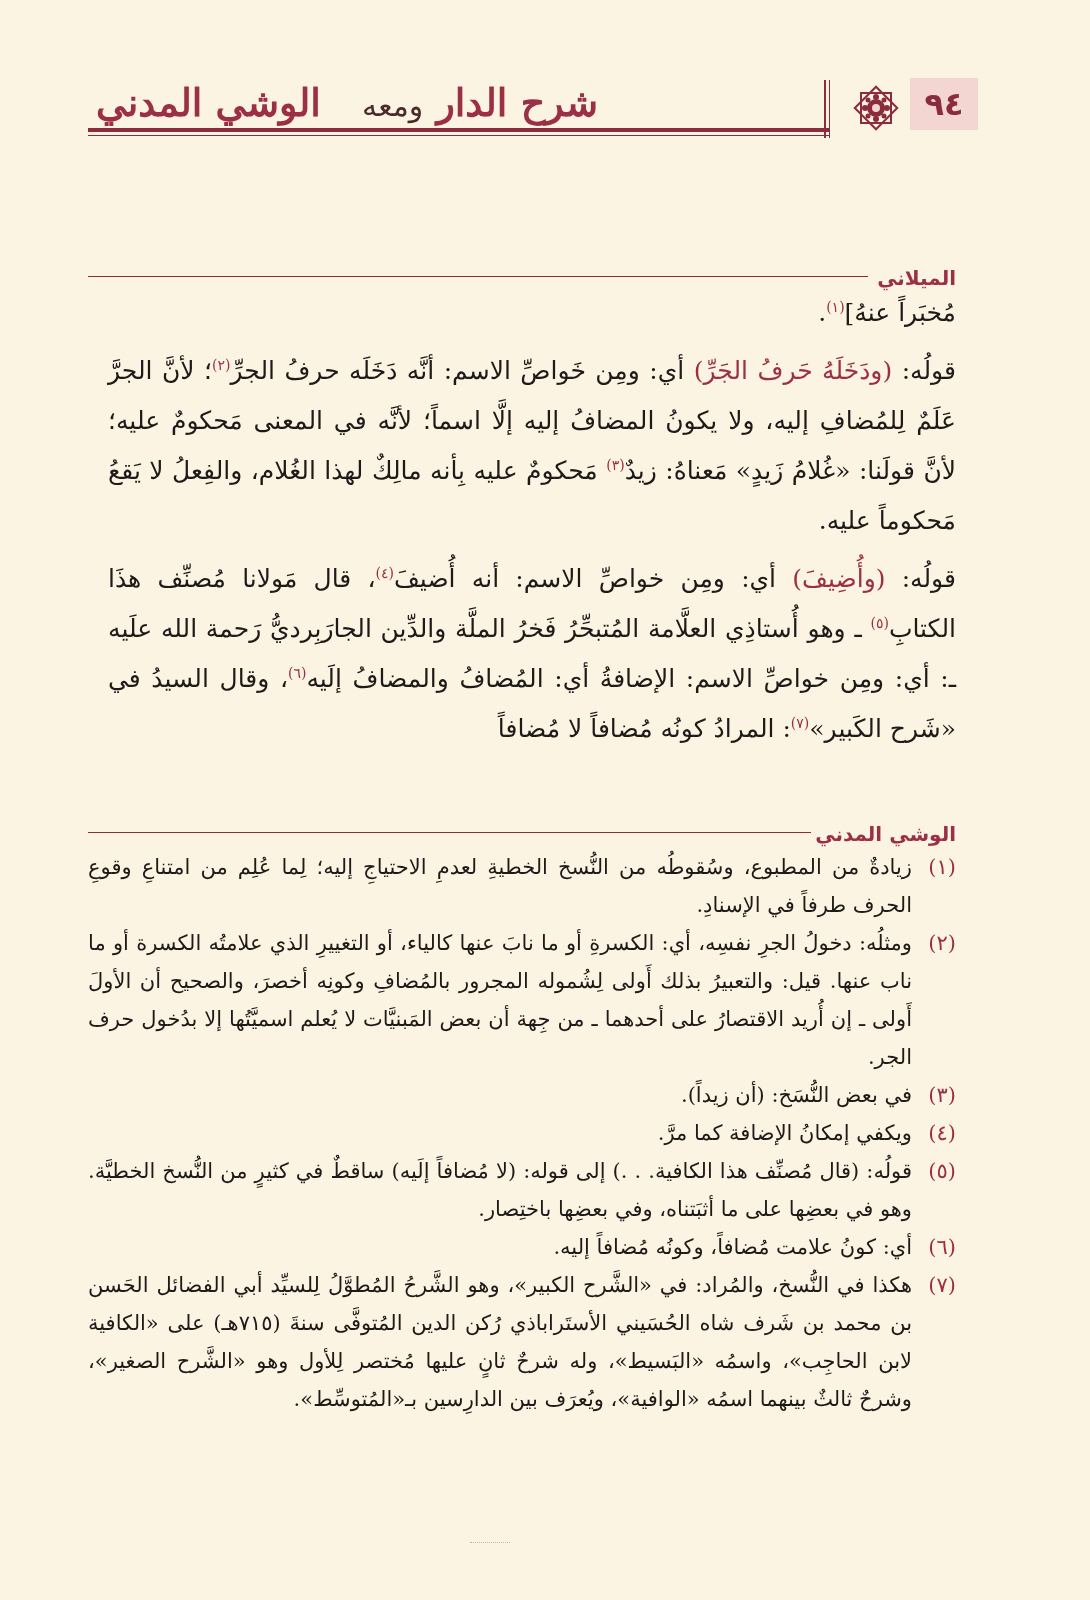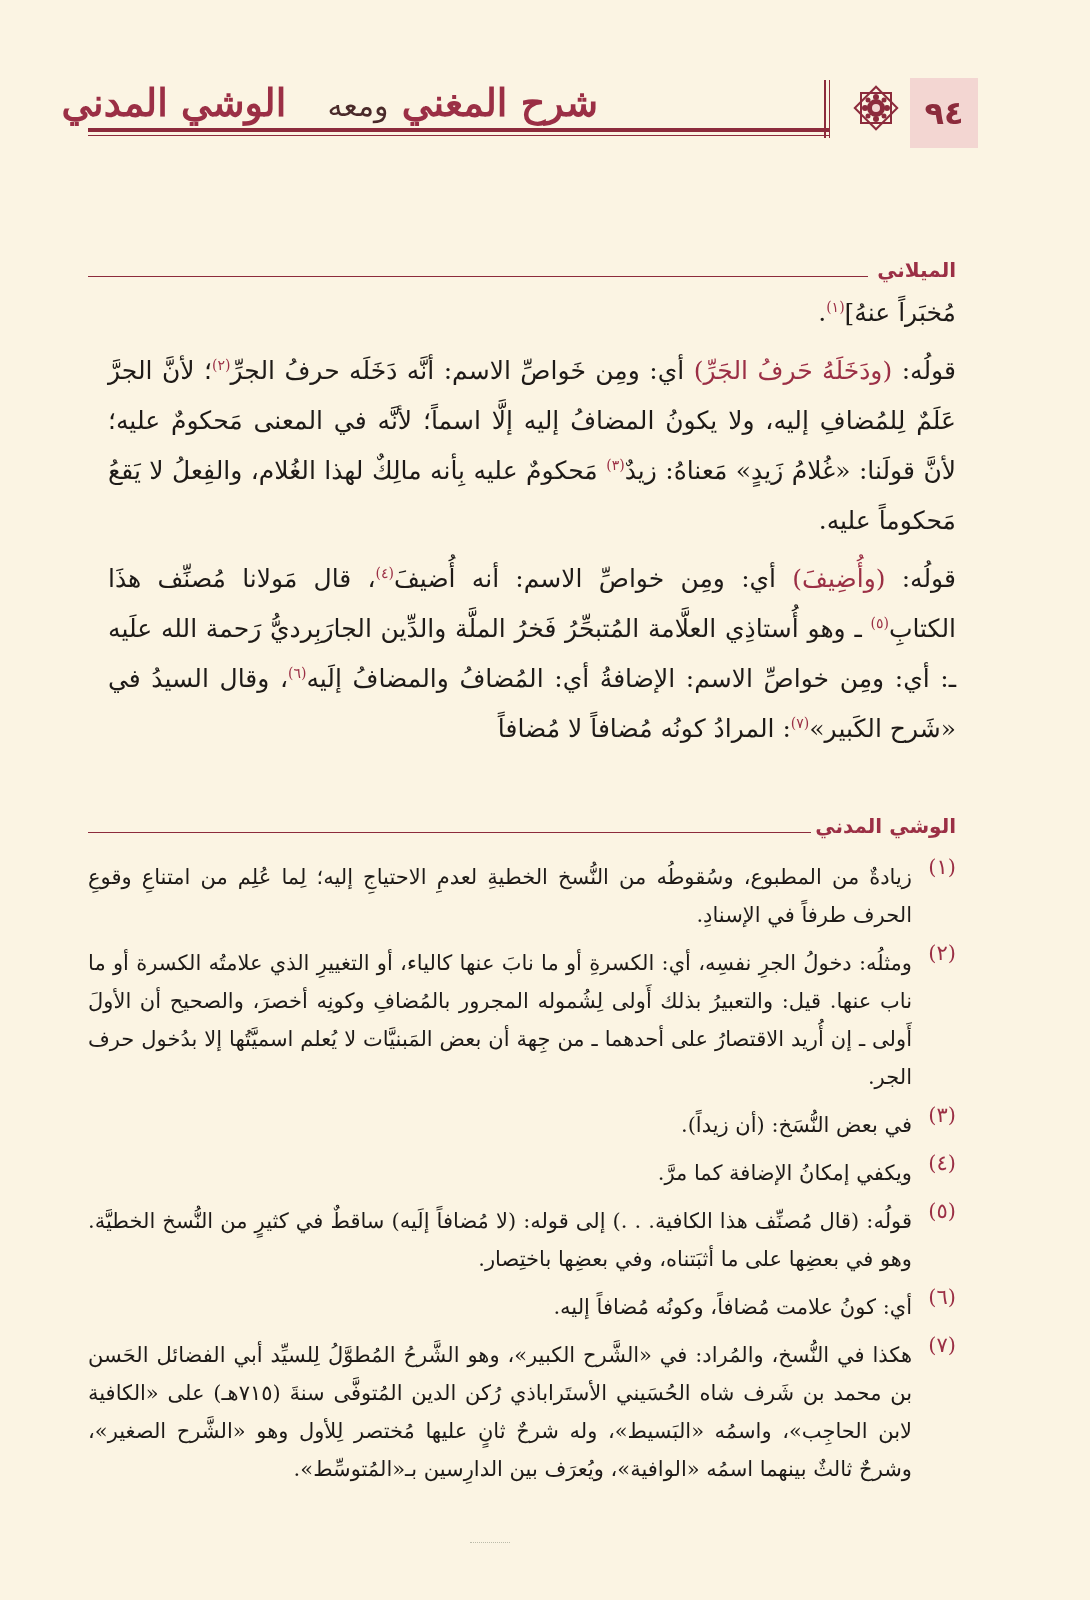--- a/index.html
+++ b/index.html
@@ -9,21 +9,21 @@
       font-family: "DejaVu Serif", "Liberation Serif", serif;
       color: #1e1a17;
       position: relative;
       overflow: hidden;
     }
     .page { position: absolute; left: 0; top: 0; width: 1090px; height: 1600px; }
 
     
     .header { position: absolute; left: 88px; top: 78px; width: 890px; height: 62px; }
     .page-num-box {
-      position: absolute; right: 0; top: 0; width: 68px; height: 70px;
+      position: absolute; right: 0; top: 0; width: 68px; height: 52px;
       background: #f3d6d2;
       display: flex; align-items: center; justify-content: center;
       color: #8c2b3c; font-size: 32px; font-weight: bold;
       font-family: "DejaVu Sans", sans-serif;
     }
     .ornament { position: absolute; right: 78px; top: 6px; width: 48px; height: 48px; }
     .header-title {
       position: absolute; right: 380px; top: 2px;
       font-size: 38px; color: #9b2f45; font-weight: bold;
       direction: rtl; white-space: nowrap;
@@ -43,41 +43,41 @@
     .rtl { direction: rtl; text-align: justify; text-align-last: right; }
     .matn {
       position: absolute; left: 88px; top: 170px; width: 868px;
       font-size: 27px; line-height: 44px; white-space: nowrap; overflow: hidden;
     }
     .matn .dots { letter-spacing: 5px; color: #333; }
 
     .section-label {
       position: absolute; right: 134px; font-size: 20px; font-weight: bold;
       color: #9b2f45; direction: rtl; font-family: "DejaVu Sans", sans-serif;
-      background: #fbf4e3; padding-left: 4px;
+      background: #fbf4e3; padding-left: 4px; margin-top: 8px;
     }
     .section-rule {
       position: absolute; left: 88px; width: 780px; height: 1px; background: #8c2b3c;
     }
 
     .sharh {
       position: absolute; left: 88px; width: 868px;
       font-size: 25px; line-height: 50px;
     }
     .sharh p { margin-bottom: 8px; margin-left: 20px; }
     .red { color: #9b2f45; }
     sup.fn { font-size: 14px; vertical-align: super; line-height: 0; }
 
     .notes {
       position: absolute; left: 88px; top: 848px; width: 868px;
       font-size: 21px; line-height: 38px;
     }
     .note { display: flex; flex-direction: row; direction: rtl; margin-bottom: 0; }
     .note-num { color: #9b2f45; min-width: 44px; flex-shrink: 0; }
-    .note-text { flex: 1; text-align: justify; text-align-last: right; margin-top: 10px; }
+    .note-text { flex: 1; text-align: justify; text-align-last: right; }
 
     .bottom-mark {
       position: absolute; left: 470px; top: 1542px; width: 40px; height: 1px;
       border-top: 1px dotted #bba;
     }
   </style>
 </head>
 <body>
 
 <div class="page">
@@ -97,21 +97,21 @@
           <circle cx="35" cy="24" r="3"></circle>
         <circle cx="16" cy="16" r="2.5"></circle>
           <circle cx="32" cy="16" r="2.5"></circle>
         <circle cx="16" cy="32" r="2.5"></circle>
           <circle cx="32" cy="32" r="2.5"></circle>
       </g>
       <circle cx="24" cy="24" r="4" fill="#f3d6d2"></circle>
     </svg>
     <div class="header-rule-v"></div>
     <div class="header-title">
-      <span>شرح المغني</span>
+      <span>شرح الدار</span>
       <span class="small">ومعه</span>
       <span>الوشي المدني</span>
     </div>
     <div class="header-rule-h"></div>
   </div>
 
 
   <div class="section-rule" style="top:276px;"></div>
   <div class="section-label" style="top:258px;">الميلاني</div>
 

